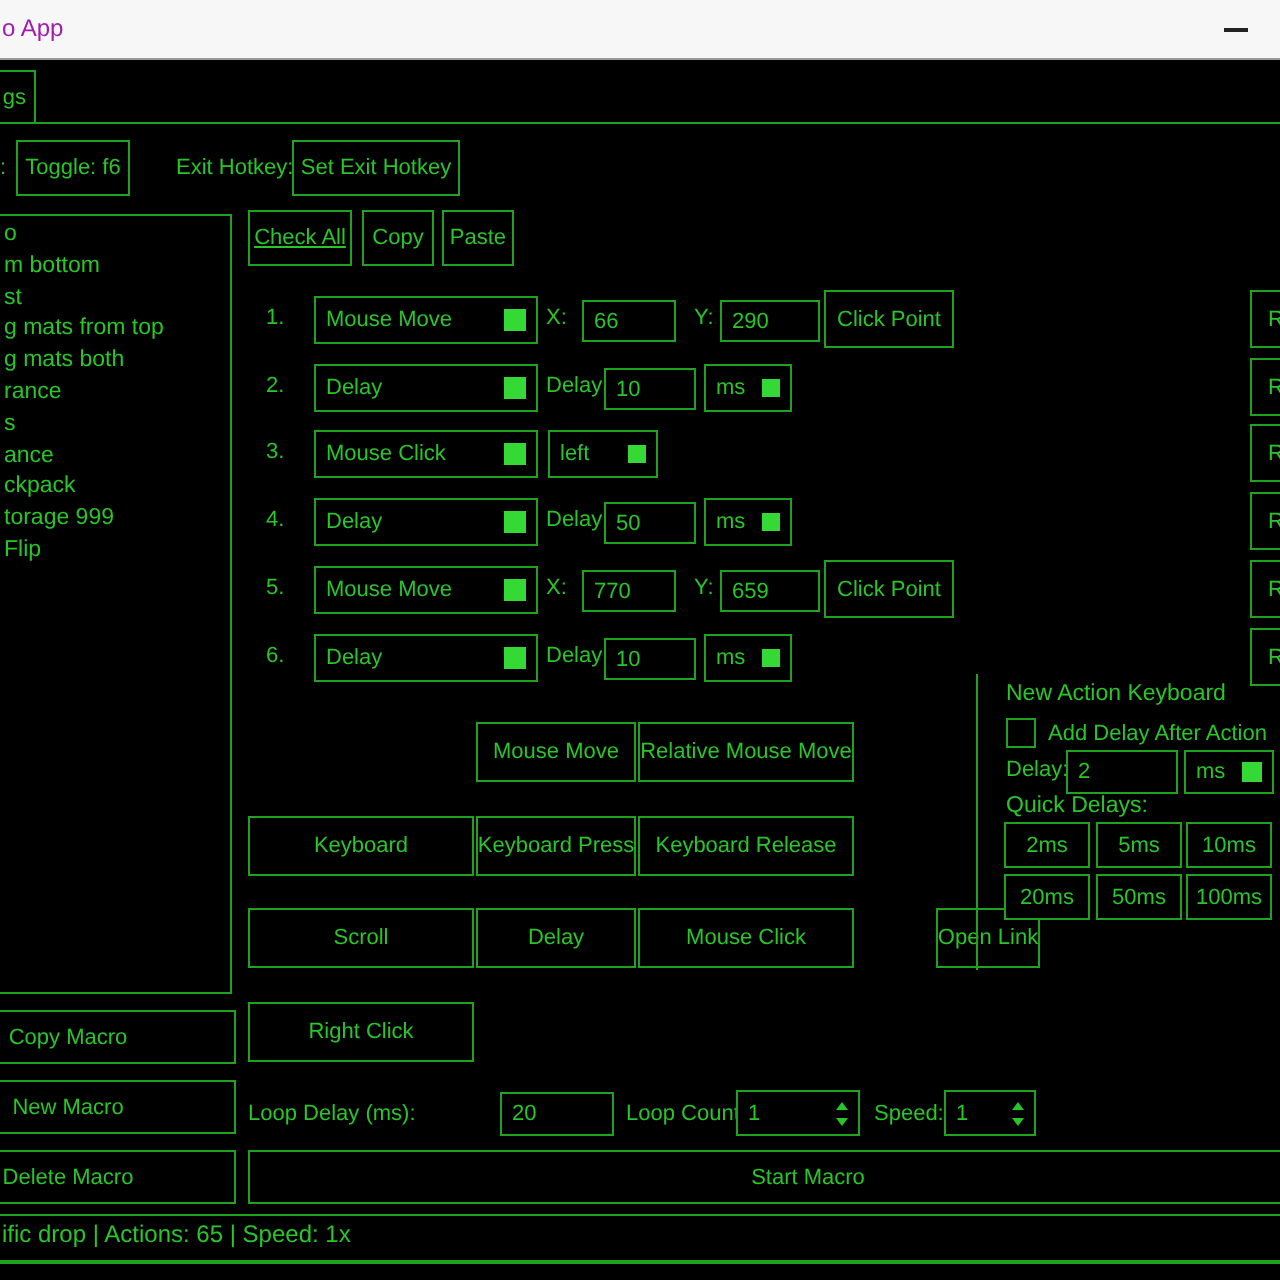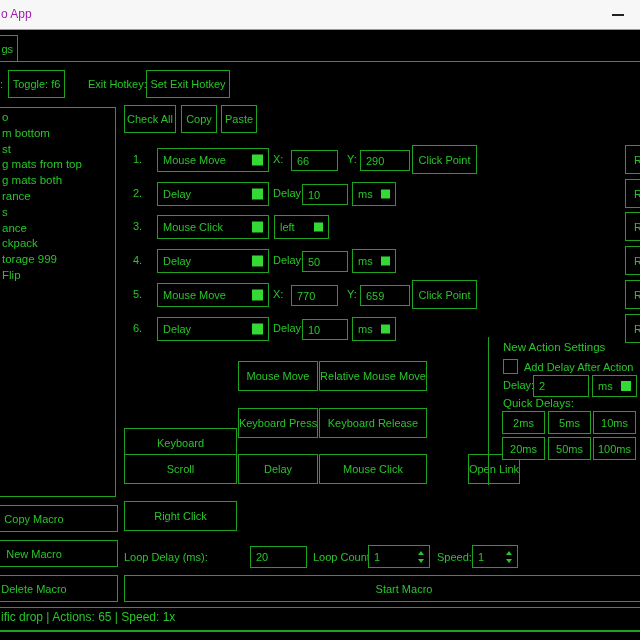--- a/index.html
+++ b/index.html
@@ -71,21 +71,21 @@
     <div class="list-item"></div>
     <div class="list-item"></div>
     <div class="list-item"></div>
     <div class="list-item">s</div>
     <div class="list-item">ance</div>
     <div class="list-item">ckpack</div>
     <div class="list-item">torage 999</div>
     <div class="list-item">Flip</div>
   </div>
 
-  <div class="btn" style="left:124px;top:105px;width:52px;height:28px;">Check All</div>
+  <div class="btn" style="left:124px;top:105px;width:52px;height:28px;text-decoration:underline;">Check All</div>
   <div class="btn" style="left:181px;top:105px;width:36px;height:28px;">Copy</div>
   <div class="btn" style="left:221px;top:105px;width:36px;height:28px;">Paste</div>
 
   <div class="lbl" style="left:133px;top:153px;">1.</div>
   <div class="combo" style="left:157px;top:148px;width:112px;height:24px;">
     <span>Mouse Move</span>
     <span class="sq"></span>
   </div>
   <div class="lbl" style="left:273px;top:153px;">X:</div>
   <input class="input" style="left: 291px; top: 150px; width: 47px; height: 21px;" value="66">
@@ -152,34 +152,34 @@
   <input class="input" style="left: 302px; top: 319px; width: 46px; height: 21px;" value="10">
   <div class="combo" style="left:352px;top:317px;width:44px;height:24px;">
     <span>ms</span>
     <span class="sq" style="width:9px;height:9px;"></span>
   </div>
   <div class="btn left-text" style="left:625px;top:314px;width:70px;height:29px;">R</div>
 
   <div class="btn" style="left:238px;top:361px;width:80px;height:30px;">Mouse Move</div>
   <div class="btn" style="left:319px;top:361px;width:108px;height:30px;">Relative Mouse Move</div>
 
-  <div class="btn" style="left:124px;top:408px;width:113px;height:30px;margin-top:20px;">Keyboard</div>
+  <div class="btn" style="left:124px;top:408px;width:113px;height:30px;">Keyboard</div>
   <div class="btn" style="left:238px;top:408px;width:80px;height:30px;">Keyboard Press</div>
   <div class="btn" style="left:319px;top:408px;width:108px;height:30px;">Keyboard Release</div>
 
   <div class="btn" style="left:124px;top:454px;width:113px;height:30px;">Scroll</div>
   <div class="btn" style="left:238px;top:454px;width:80px;height:30px;">Delay</div>
   <div class="btn" style="left:319px;top:454px;width:108px;height:30px;">Mouse Click</div>
   <div class="btn" style="left:428px;top:454px;width:52px;height:30px;margin-left:40px;">Open Link</div>
 
   <div class="btn" style="left:124px;top:501px;width:113px;height:30px;">Right Click</div>
 
   <div class="vline" style="left:488px;top:337px;width:1px;height:148px;"></div>
 
-  <div class="lbl" style="left:503px;top:341px;font-size:11.5px;">New Action Settings</div>
+  <div class="lbl" style="left:503px;top:341px;font-size:11.5px;">New Action Keyboard</div>
   <div class="cb" style="left:503px;top:359px;"></div>
   <div class="lbl" style="left:524px;top:361px;">Add Delay After Action</div>
   <div class="lbl" style="left:503px;top:379px;">Delay:</div>
   <input class="input" style="left: 533px; top: 375px; width: 56px; height: 22px;" value="2">
   <div class="combo" style="left:592px;top:375px;width:45px;height:22px;">
     <span>ms</span>
     <span class="sq" style="width:10px;height:10px;"></span>
   </div>
   <div class="lbl" style="left:503px;top:397px;font-size:11.5px;">Quick Delays:</div>
   <div class="btn" style="left:502px;top:411px;width:43px;height:23px;">2ms</div>

